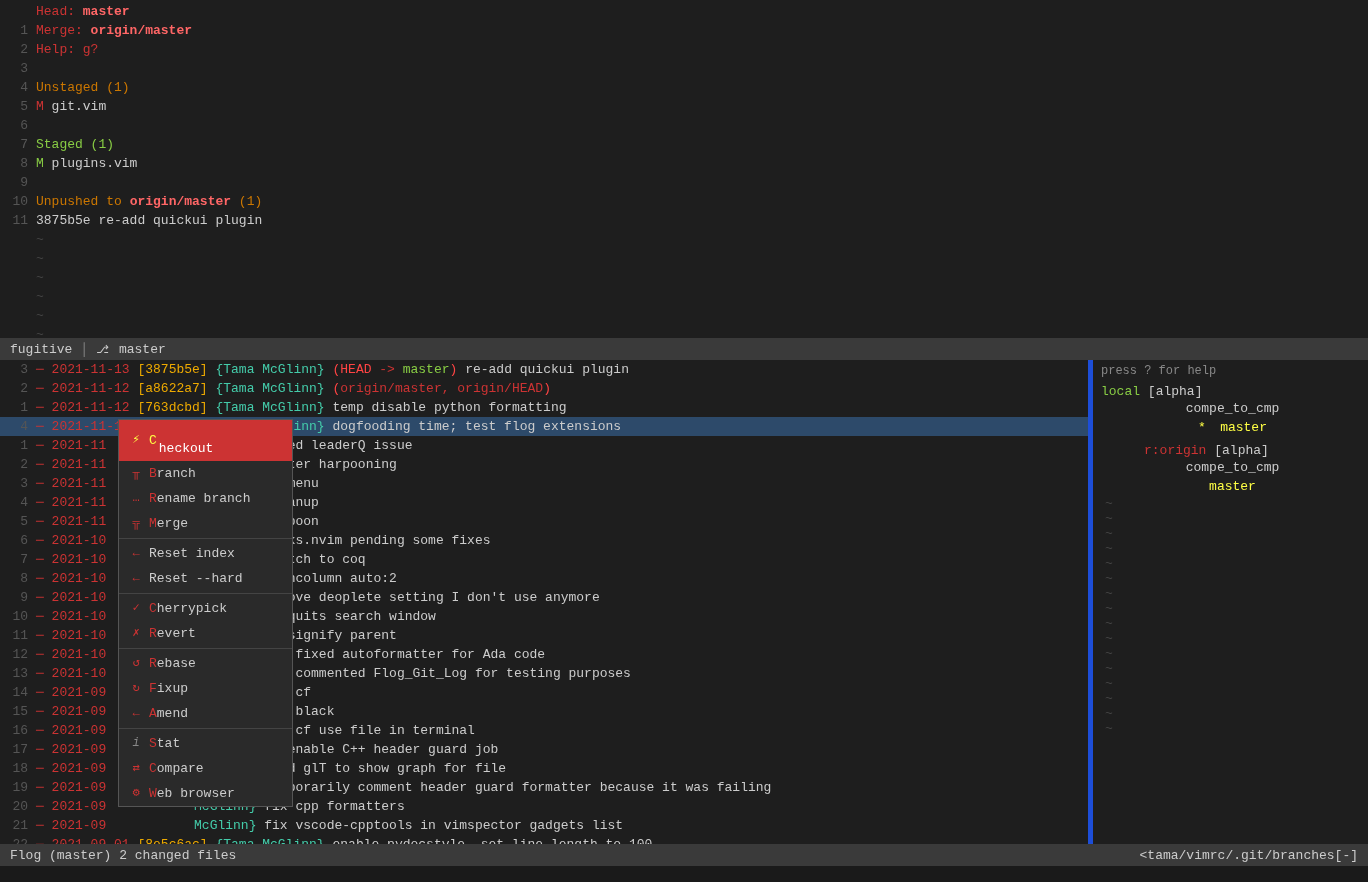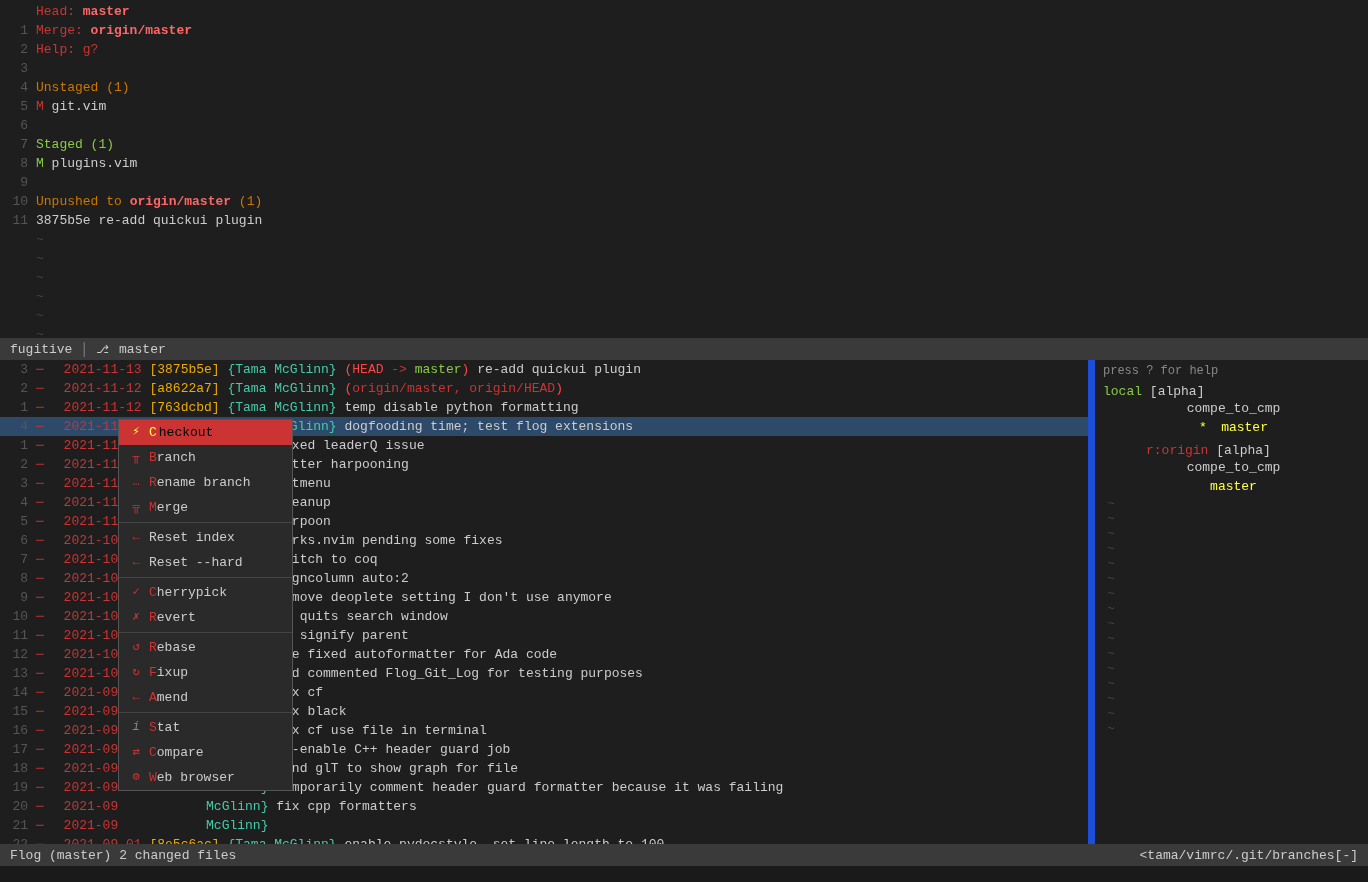--- a/index.html
+++ b/index.html
@@ -78,21 +78,21 @@
     }
 
     #main-log {
       flex: 1;
       overflow: hidden;
       position: relative;
     }
 
     #right-panel {
       width: 280px;
-      border-left: 7px solid #1d4ed8;
+      border-left: 5px solid #1d4ed8;
       padding: 4px 8px;
       flex-shrink: 0;
     }
 
     .log-line {
       display: flex;
       align-items: baseline;
       padding: 0 8px;
       line-height: 19px;
       white-space: pre;
@@ -104,21 +104,21 @@
     }
 
     .log-line .lnum {
       color: #555;
       min-width: 20px;
       margin-right: 8px;
       text-align: right;
     }
 
     .graph { color: #cc3333; }
-    .date { color: #cc3333; margin-left: 12px; }
+    .date { color: #cc3333; }
     .hash { color: #eeaa00; }
     .author { color: #44ccaa; }
     .commit-msg { color: #cccccc; }
     .arrow { color: #cc3333; }
 
     
     #context-menu {
       position: absolute;
       left: 118px;
       top: 59px;
@@ -152,21 +152,22 @@
 
     .menu-item.active .menu-icon {
       color: #ffff44;
     }
 
     .menu-item .menu-label {
       color: #cccccc;
     }
 
     .menu-item.active .menu-label {
-      color: #000000;
+      color: #ffffff;
+      margin-top: 16px;
     }
 
     .menu-item .menu-key {
       color: #cc3333;
       margin-right: 2px;
     }
 
     .menu-item.active .menu-key {
       color: #ffff44;
     }
@@ -461,20 +462,21 @@
       <span class="graph">─</span>
       <span class="date"> 2021-09</span>
       <span class="author" style="margin-left:80px"> McGlinn}</span>
       <span class="commit-msg"> fix cpp formatters</span>
     </div>
     <div class="log-line">
       <span class="lnum">21</span>
       <span class="graph">─</span>
       <span class="date"> 2021-09</span>
       <span class="author" style="margin-left:80px"> McGlinn}</span>
+      <span class="commit-msg"> fix vscode-cpptools in vimspector gadgets list</span>
     </div>
     <div class="log-line">
       <span class="lnum">22</span>
       <span class="graph">─</span>
       <span class="date"> 2021-09-01 </span>
       <span class="hash">[8e5c6ac] </span>
       <span class="author">{Tama McGlinn} </span>
       <span class="commit-msg">enable pydocstyle, set line length to 100</span>
     </div>
 

